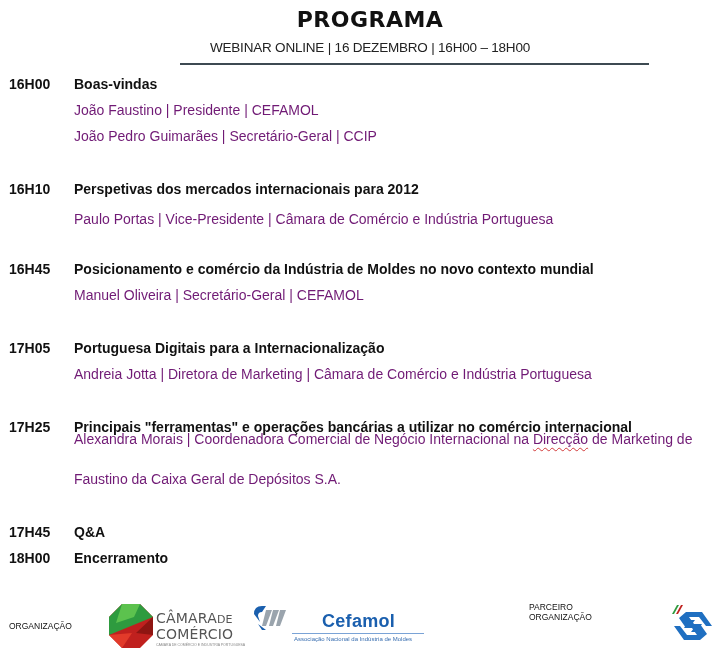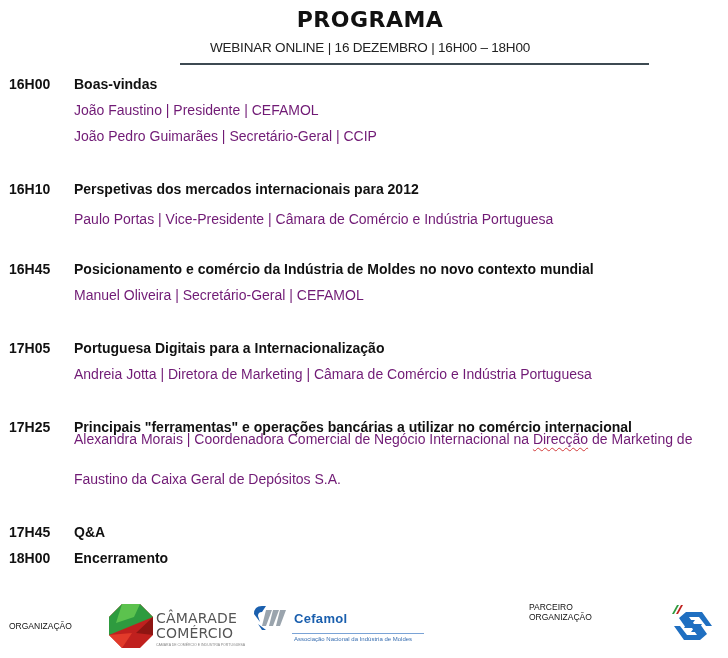--- a/index.html
+++ b/index.html
@@ -37,24 +37,24 @@
       text-underline-offset: 3px;
     }
     .footer-label {
       position: absolute; font-weight: normal; font-size: 8.5px; color: #111; line-height: 10px;
     }
     .logo { position: absolute; }
     .ccip-name {
       position: absolute; font-family: "DejaVu Sans", sans-serif; color: #555; font-size: 14px;
       line-height: 15px; letter-spacing: 0.2px;
     }
-    .ccip-name .de { font-size: 14px; }
+    .ccip-name .de { font-size: 11px; }
     .ccip-tag { position: absolute; font-size: 3.5px; color: #888; white-space: nowrap; }
     .cefamol-name {
-      position: absolute; font-weight: bold; font-size: 13px; color: #1a5fae; letter-spacing: 0.3px;
+      position: absolute; font-weight: bold; font-size: 18px; color: #1a5fae; letter-spacing: 0.3px; margin-left: 28px;
     }
     .cefamol-tag { position: absolute; font-size: 6px; color: #3a6fb0; white-space: nowrap; }
     .cefamol-rule { position: absolute; border-top: 1px solid #7aa3d6; }
   </style>
 </head>
 <body>
 
 <div class="title">PROGRAMA</div>
 <div class="subtitle">WEBINAR ONLINE | 16 DEZEMBRO | 16H00 – 18H00</div>
 <div class="divider"></div>

